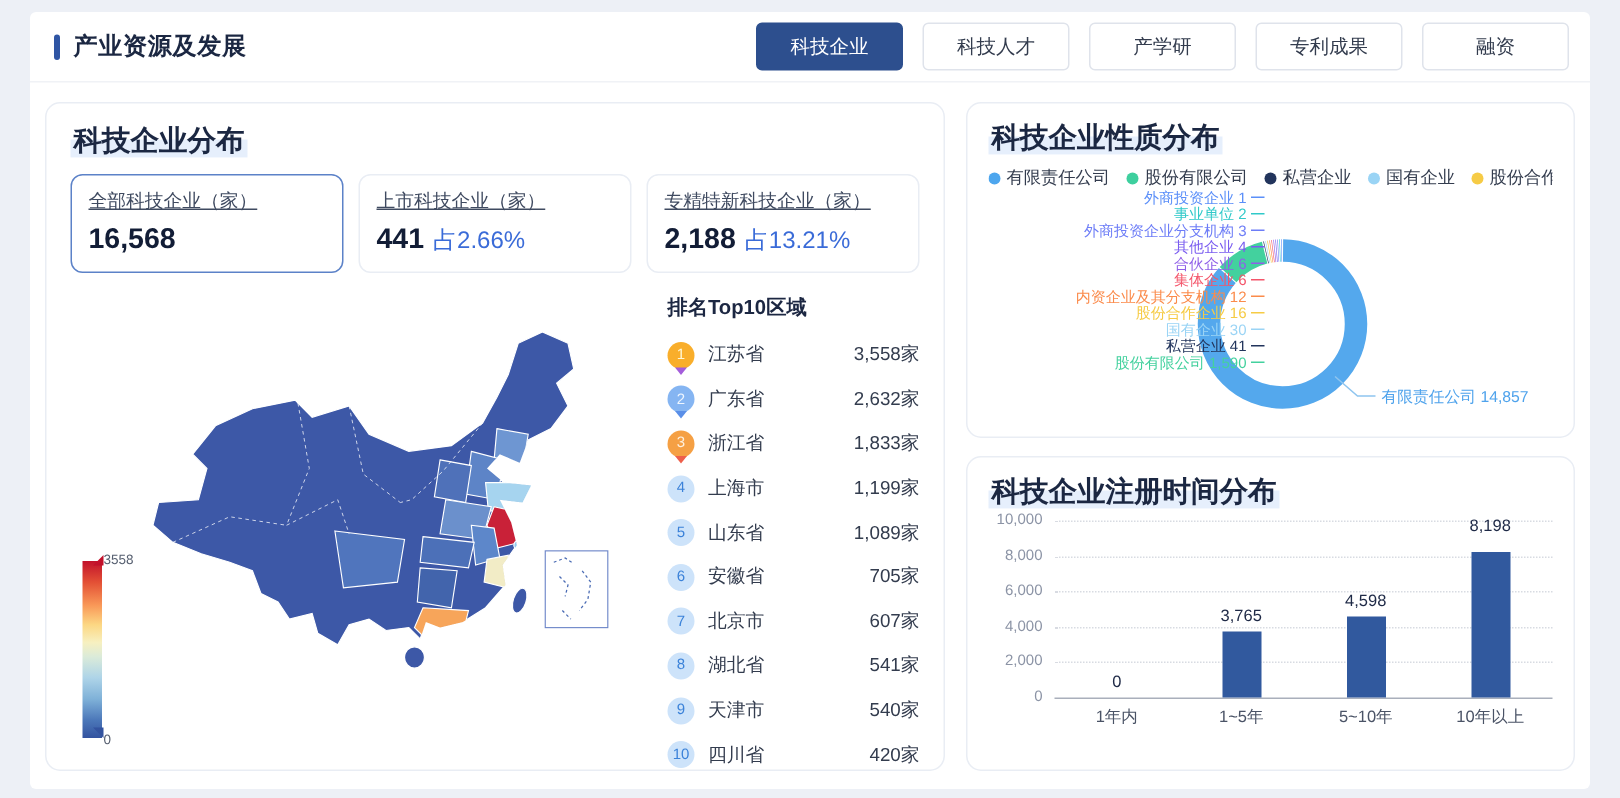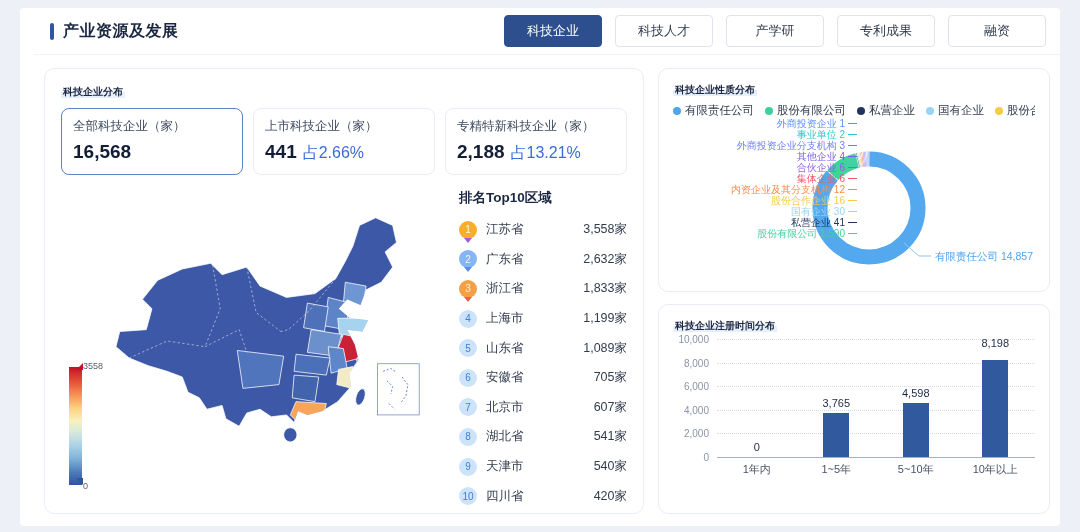--- a/index.html
+++ b/index.html
@@ -1,38 +1,38 @@
 <!DOCTYPE html>
 <html><head>
 <meta charset="utf-8">
 <style>
   * { margin:0; padding:0; box-sizing:border-box; }
   html,body { width:1080px; height:532px; }
   body { background:#edf0f6; font-family:"Liberation Sans","DejaVu Sans",sans-serif; position:relative; overflow:hidden; }
-  .app { position:absolute; left:20px; right:20px; top:8px; bottom:6px; background:#fff; border-radius:4px; display:flex; flex-direction:column;padding-left:14px; }
+  .app { position:absolute; left:20px; right:20px; top:8px; bottom:6px; background:#fff; border-radius:4px; display:flex; flex-direction:column; }
   
   .hdr { height:47px; display:flex; align-items:center; padding:0 14px 0 16px; border-bottom:1px solid #f0f2f6; flex:0 0 auto; }
   .hdr-accent { width:4px; height:17px; background:#2f55a4; border-radius:2px; margin-right:9px; }
   .hdr-title { font-size:16px; font-weight:bold; color:#1b2742; letter-spacing:.5px; }
   .tabs { margin-left:auto; display:flex; gap:13px; }
   .tab { font-size:13px; padding:6px 0; width:98px; text-align:center; border-radius:4px; border:1px solid #dfe3eb; background:#fff; color:#333c4e; cursor:pointer; font-family:inherit; }
   .tab.active { background:#2d4f8e; border-color:#2d4f8e; color:#fff; }
   
   .content { flex:1; display:flex; gap:14px; padding:13px 10px 12px 10px; min-height:0; }
   .card { border:1px solid #e9edf4; border-radius:10px; background:#fff; }
   .left-card { width:600px; padding:12px 16px; display:flex; flex-direction:column; }
   .right-col { flex:1; display:flex; flex-direction:column; gap:12px; min-width:0; }
   .nature-card { height:224px; padding:10px 14px; position:relative; }
   .time-card { flex:1; padding:10px 14px; }
-  .sec-title { display:inline-block; font-size:10px; font-weight:bold; color:#1b2742; background:linear-gradient(0deg,#e6effc,#e6effc) no-repeat; background-size:100% 46%; background-position:0 88%; padding:0 2px; }
+  .sec-title { display:inline-block; font-size:19px; font-weight:bold; color:#1b2742; background:linear-gradient(0deg,#e6effc,#e6effc) no-repeat; background-size:100% 46%; background-position:0 88%; padding:0 2px; }
   
   .stats-row { display:flex; gap:10px; margin-top:9px; }
   .stat-card { flex:1; border:1px solid #e9edf4; border-radius:8px; padding:9px 11px 10px; cursor:pointer; }
   .stat-card.selected { border-color:#5c82c8; }
-  .stat-label { font-size:12.5px; color:#3f4a60; }
+  .stat-label { font-size:12.5px; color:#3f4a60;text-decoration:underline; }
   .stat-line { margin-top:6px; display:flex; align-items:baseline; }
   .stat-value { font-size:19px; font-weight:bold; color:#121d36; }
   .stat-pct { font-size:16px; color:#3a6bd8; margin-left:6px; }
   
   .left-body { flex:1; display:flex; margin-top:6px; min-height:0; }
   .map-wrap { flex:1; position:relative; }
   .map-wrap svg { width:100%; height:100%; display:block; }
   .colorbar { position:absolute; left:8px; top:186px; width:13px; height:118px;
     background:linear-gradient(180deg,#c2112b 0%,#e35035 12%,#f99858 25%,#fcd783 36%,#f7f0c0 46%,#dbebd9 54%,#aed4e8 66%,#7fb1d8 78%,#4b77b9 90%,#33539f 100%); }
   .cb-max { position:absolute; left:22px; top:180px; font-size:9px; color:#555e6f; }

